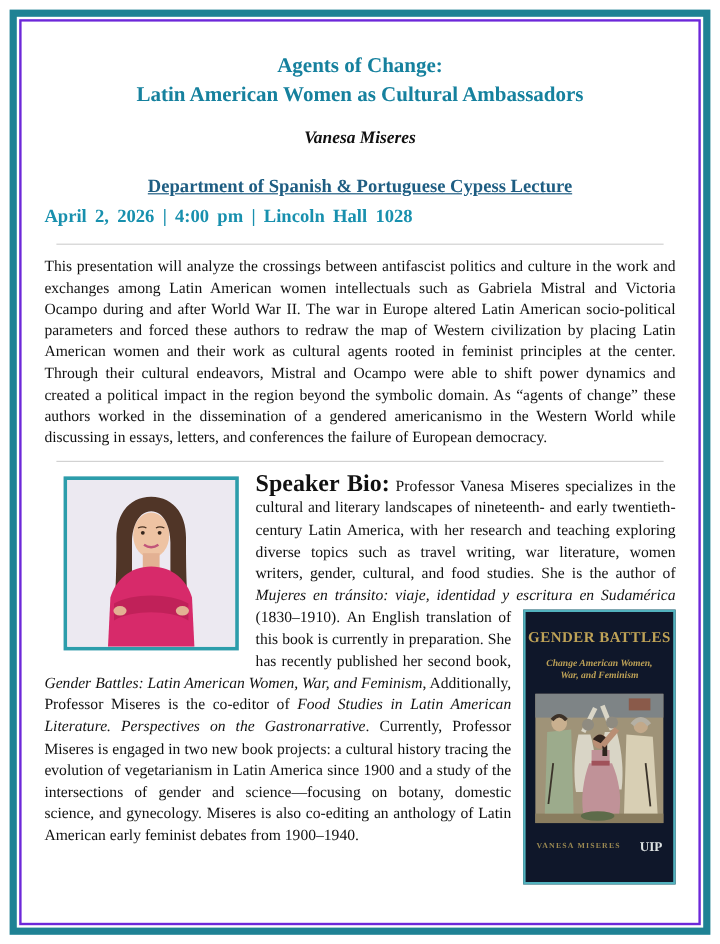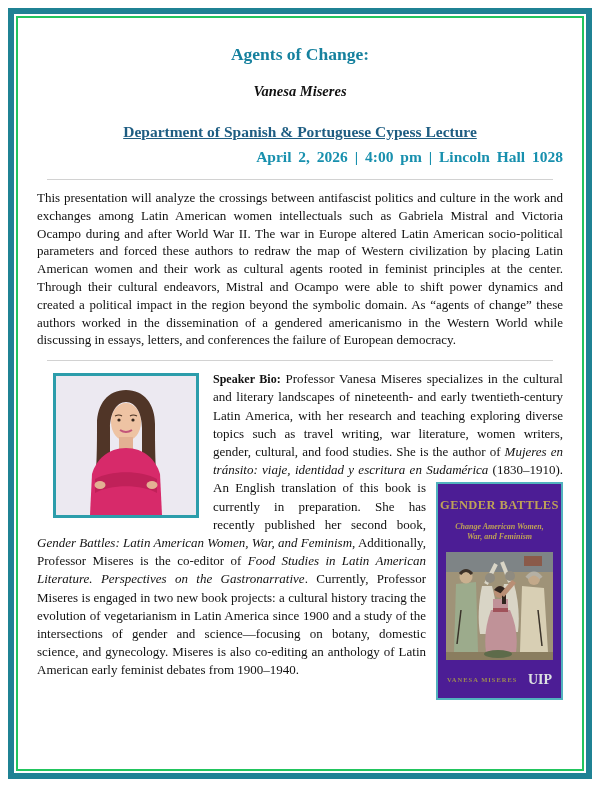--- a/index.html
+++ b/index.html
@@ -1,53 +1,54 @@
 <!DOCTYPE html>
 <html><head>
 <meta charset="utf-8">
 <style>
   html,body{margin:0;padding:0;background:#ffffff;}
   body{width:600px;height:787px;position:relative;font-family:"Liberation Serif","DejaVu Serif",serif;color:#111;}
   .frame{position:absolute;inset:8px;border:6px solid #1f8294;background:#ffffff;}
-  .frame-inner{position:absolute;inset:2px;border:2px solid #22c55e;overflow:hidden;}
+  .frame-inner{position:absolute;inset:2px;border:2px solid #6d28d9;overflow:hidden;}
   .content{padding:24px 19px 0 19px;}
 
   .title{ text-align:center;font-weight:bold;font-size:17.5px;line-height:24px;color:#16819e;}
   .speaker-name{text-align:center;font-weight:bold;font-style:italic;font-size:14.5px;margin-top:17px;color:#111;}
   .speaker-title{text-align:center;font-size:14.5px;margin-top:5px;color:#111;}
   .series{text-align:center;font-weight:bold;font-size:15.5px;margin-top:23px;color:#1e5d82;text-decoration:underline;}
-  .datetime{text-align:right;font-weight:bold;font-size:15.5px;margin-top:7px;color:#1890ae;word-spacing:3px;}
+  .datetime{text-align:left;font-weight:bold;font-size:15.5px;margin-top:7px;color:#1890ae;word-spacing:3px;}
   .rule{border:none;border-top:1px solid #d2d2d2;margin:13px 10px 0 10px;height:0;}
   .abstract{margin:9px 0 0 0;font-size:13px;line-height:17.8px;text-align:justify;}
   .rule2{border:none;border-top:1px solid #d2d2d2;margin:11px 10px 0 10px;height:0;}
 
   .bio-section{margin-top:9px;}
   .photo-float{float:left;width:140px;height:139px;border:3px solid #2c9dab;margin:3px 14px 6px 16px;background:#eeecf3;}
   .photo-float svg{display:block;width:100%;height:100%;}
   .bio{margin:0;font-size:13px;line-height:18.2px;text-align:justify;}
-  .bio-head{font-weight:bold;font-size:12px;}
+  .bio-head{font-weight:bold;font-size:20px;}
 
-  .book-float{float:right;width:123px;background:#4c1d95;border:2px solid #52b2be;margin:3px 0 4px 10px;padding:12px 0 9px 0;}
+  .book-float{float:right;width:123px;background:#0f172a;border:2px solid #52b2be;margin:3px 0 4px 10px;padding:12px 0 20px 0;}
   .book-title{display:block;text-align:center;color:#bea257;font-weight:bold;font-size:12.5px;letter-spacing:0.4px;}
   .book-sub{display:block;text-align:center;color:#bea257;font-weight:bold;font-style:italic;font-size:8px;line-height:10.5px;}
   .book-sub.first{margin-top:7px;}
   .book-art{display:block;margin:9px auto 0 auto;width:107px;height:108px;}
   .book-footer{display:flex;justify-content:space-between;align-items:center;padding:0 9px;margin-top:11px;}
   .book-author{color:#9c8a52;font-weight:bold;font-size:6.5px;letter-spacing:1px;}
-  .book-pub{color:#dde2e2;font-weight:bold;font-size:14px;}
+  .book-pub{color:#dde2e2;font-weight:bold;font-size:11px;}
 </style>
 </head>
 <body>
 
 <div class="frame">
   <div class="frame-inner">
     <div class="content">
 
       <div class="title">
         <div>Agents of Change:</div>
+        <div>Latin American Women as Cultural Ambassadors</div>
       </div>
 
       <div class="speaker-name">Vanesa Miseres</div>
 
       <div class="series">Department of Spanish &amp; Portuguese Cypess Lecture</div>
       <div class="datetime">April 2, 2026 | 4:00 pm | Lincoln Hall 1028</div>
 
       <hr class="rule">
 
       <p class="abstract">This presentation will analyze the crossings between antifascist politics and culture in the work and exchanges among Latin American women intellectuals such as Gabriela Mistral and Victoria Ocampo during and after World War II. The war in Europe altered Latin American socio-political parameters and forced these authors to redraw the map of Western civilization by placing Latin American women and their work as cultural agents rooted in feminist principles at the center. Through their cultural endeavors, Mistral and Ocampo were able to shift power dynamics and created a political impact in the region beyond the symbolic domain. As “agents of change” these authors worked in the dissemination of a gendered americanismo in the Western World while discussing in essays, letters, and conferences the failure of European democracy.</p>

